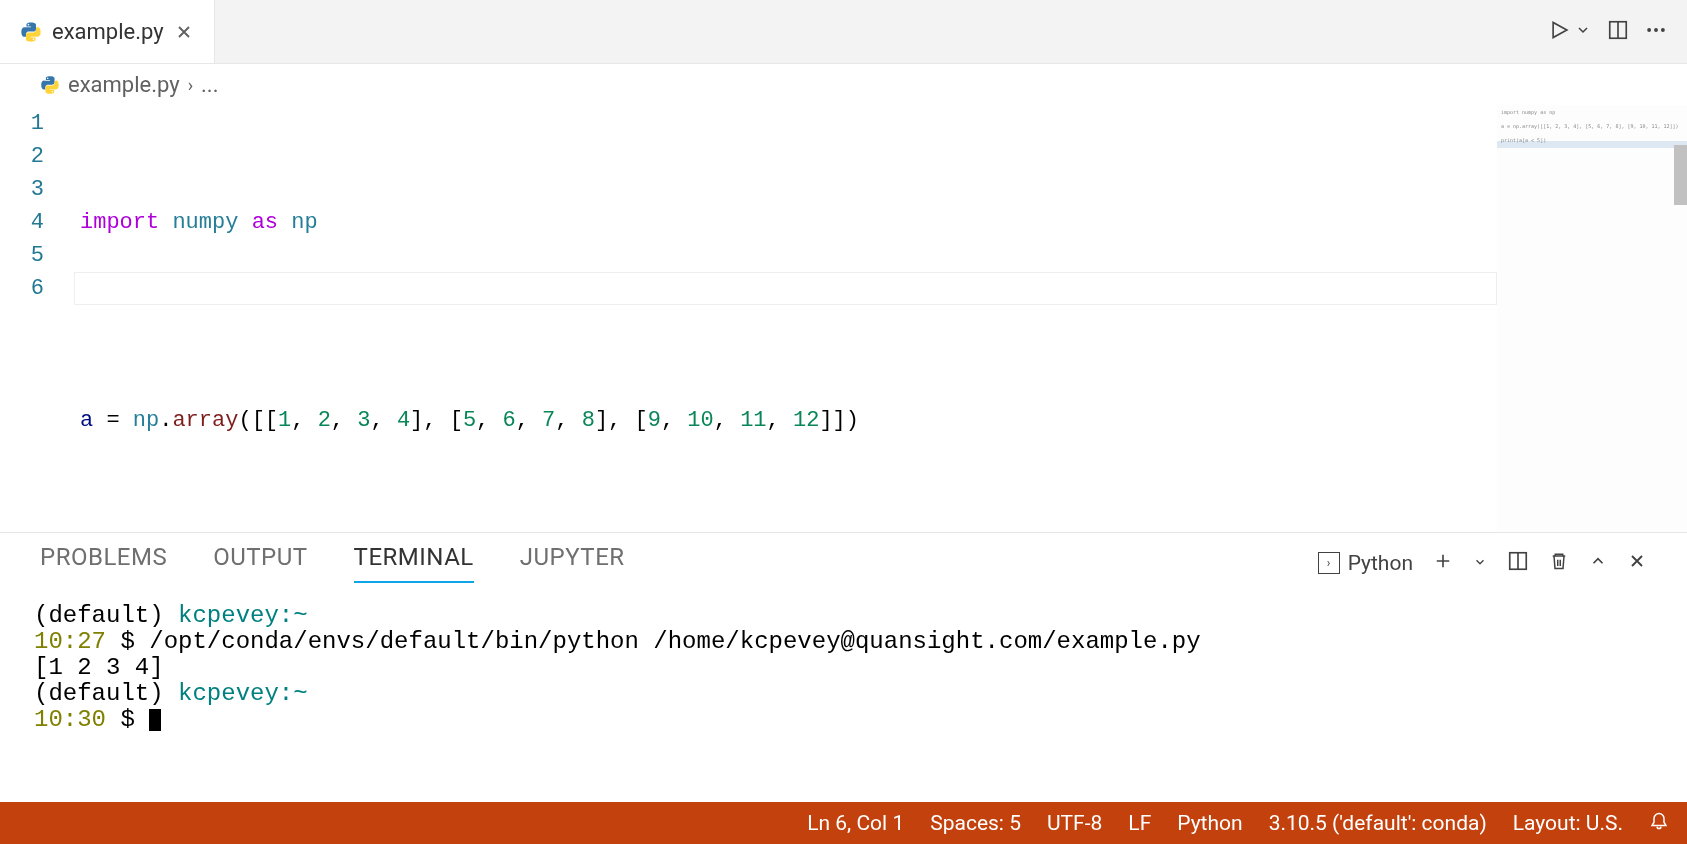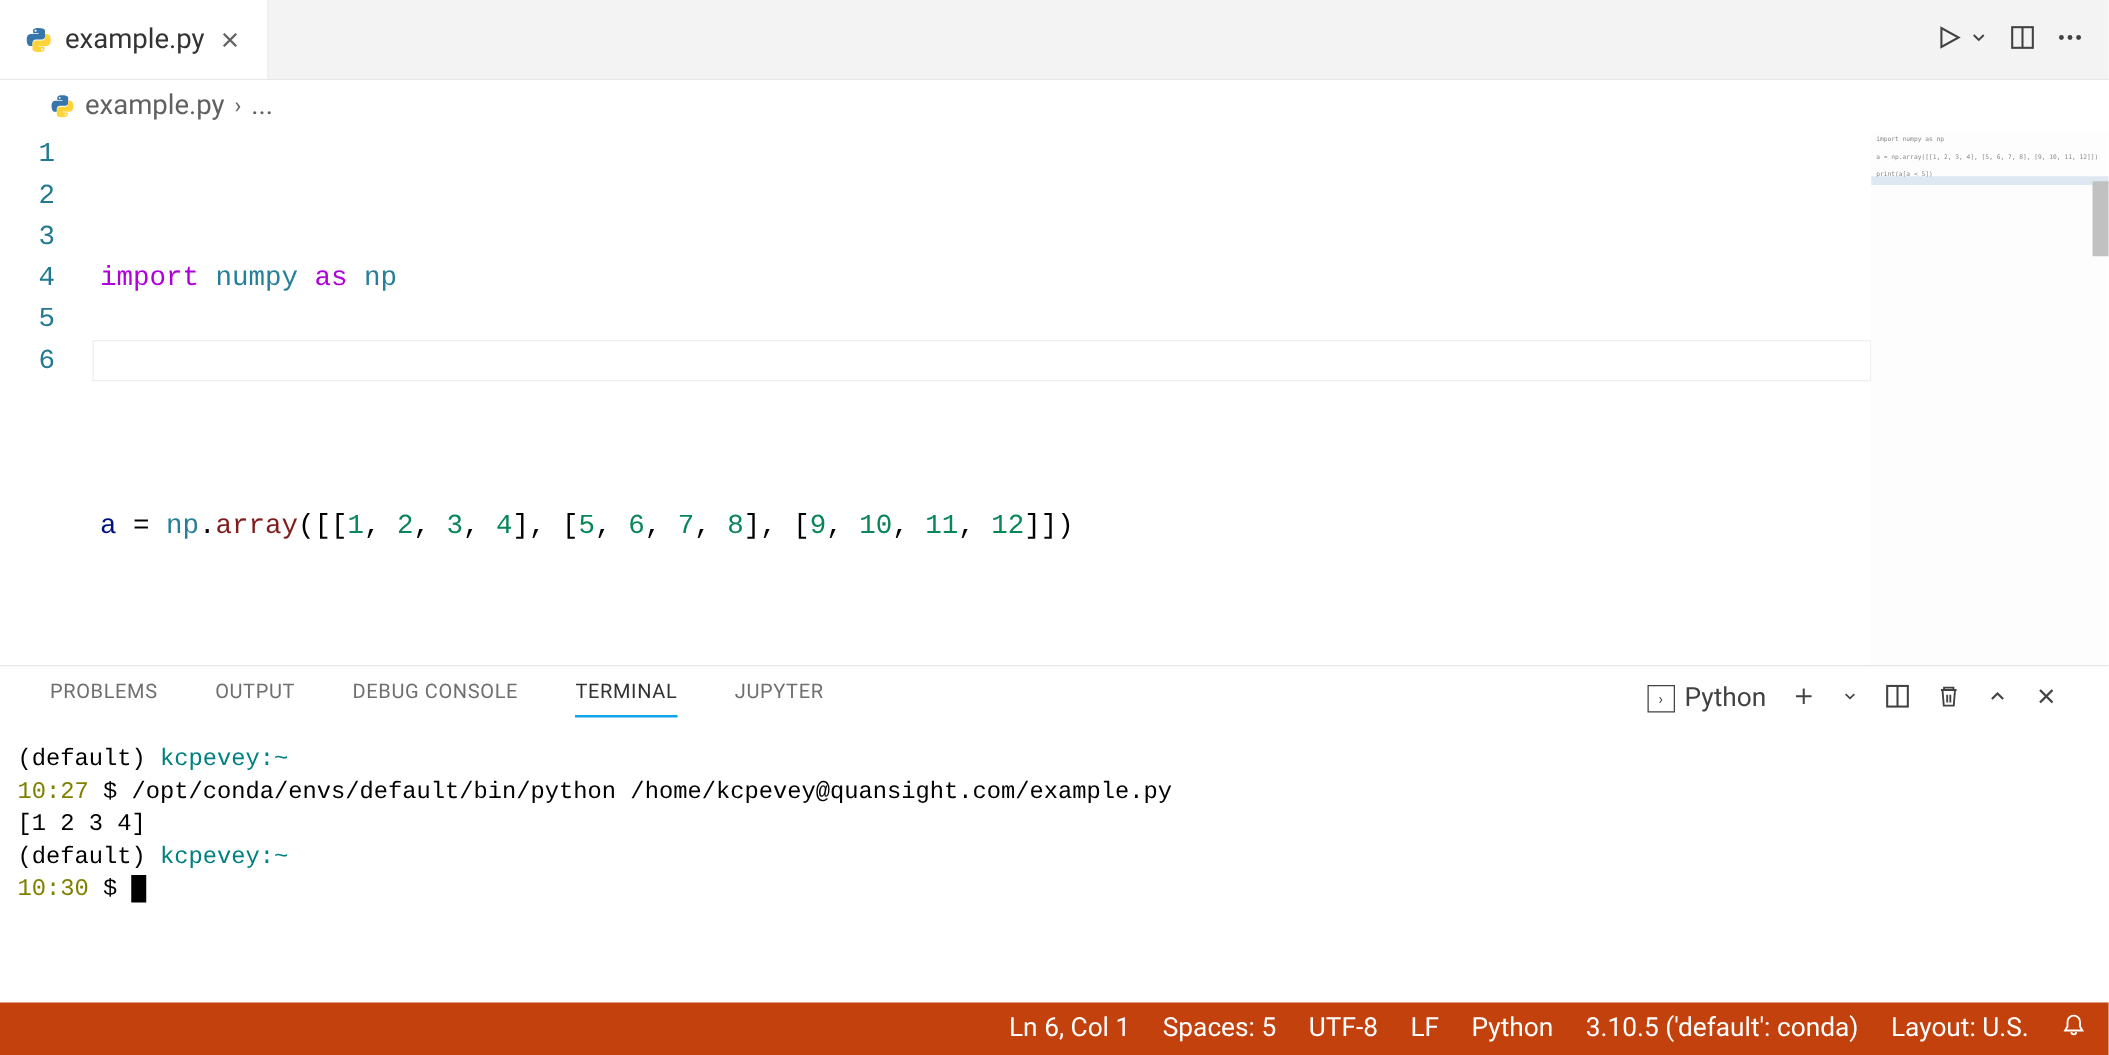--- a/index.html
+++ b/index.html
@@ -163,21 +163,21 @@
   display: flex;
   align-items: center;
   justify-content: space-between;
   padding: 10px 40px 0 40px;
 }
 .panel-tabs-left {
   display: flex;
   gap: 46px;
 }
 .panel-tab {
-  font-size: 16px;
+  font-size: 24px;
   color: #6f6f6f;
   padding-bottom: 10px;
   cursor: pointer;
   letter-spacing: 0.5px;
 }
 .panel-tab.active {
   color: #333333;
   border-bottom: 2px solid #0ea5e9;
 }
 .panel-tabs-right {
@@ -197,23 +197,23 @@
   width: 22px;
   height: 22px;
   display: flex;
   align-items: center;
   justify-content: center;
   font-size: 12px;
 }
 .terminal-body {
   flex: 1;
   font-family: Menlo, Monaco, "Courier New", monospace;
-  font-size: 19px;
+  font-size: 24px;
   line-height: 26px;
-  padding: 20px 14px;
+  padding: 20px 34px;
   white-space: pre;
 }
 .term-default { color: #000000; }
 .term-teal { color: #008080; font-weight: 500; }
 .term-gold { color: #808000; font-weight: 500; }
 .term-cursor {
   display: inline-block;
   width: 12px;
   height: 22px;
   background: #000000;
@@ -332,21 +332,20 @@
     <div class="minimap-highlight"></div>
     <div class="minimap-scrollbar"></div>
   </div>
 </div>
 
 <div class="panel">
   <div class="panel-tabs">
     <div class="panel-tabs-left">
       <div class="panel-tab">PROBLEMS</div>
       <div class="panel-tab">OUTPUT</div>
-      <div class="panel-tab">DEBUG CONSOLE</div>
       <div class="panel-tab active">TERMINAL</div>
       <div class="panel-tab">JUPYTER</div>
     </div>
     <div class="panel-tabs-right">
       <div class="terminal-type">
         <span class="terminal-type-box">›</span>
         <span>Python</span>
       </div>
       <span class="icon-btn">
         <svg width="20" height="20" viewBox="0 0 16 16" fill="none" stroke="currentColor" stroke-width="1.3">

